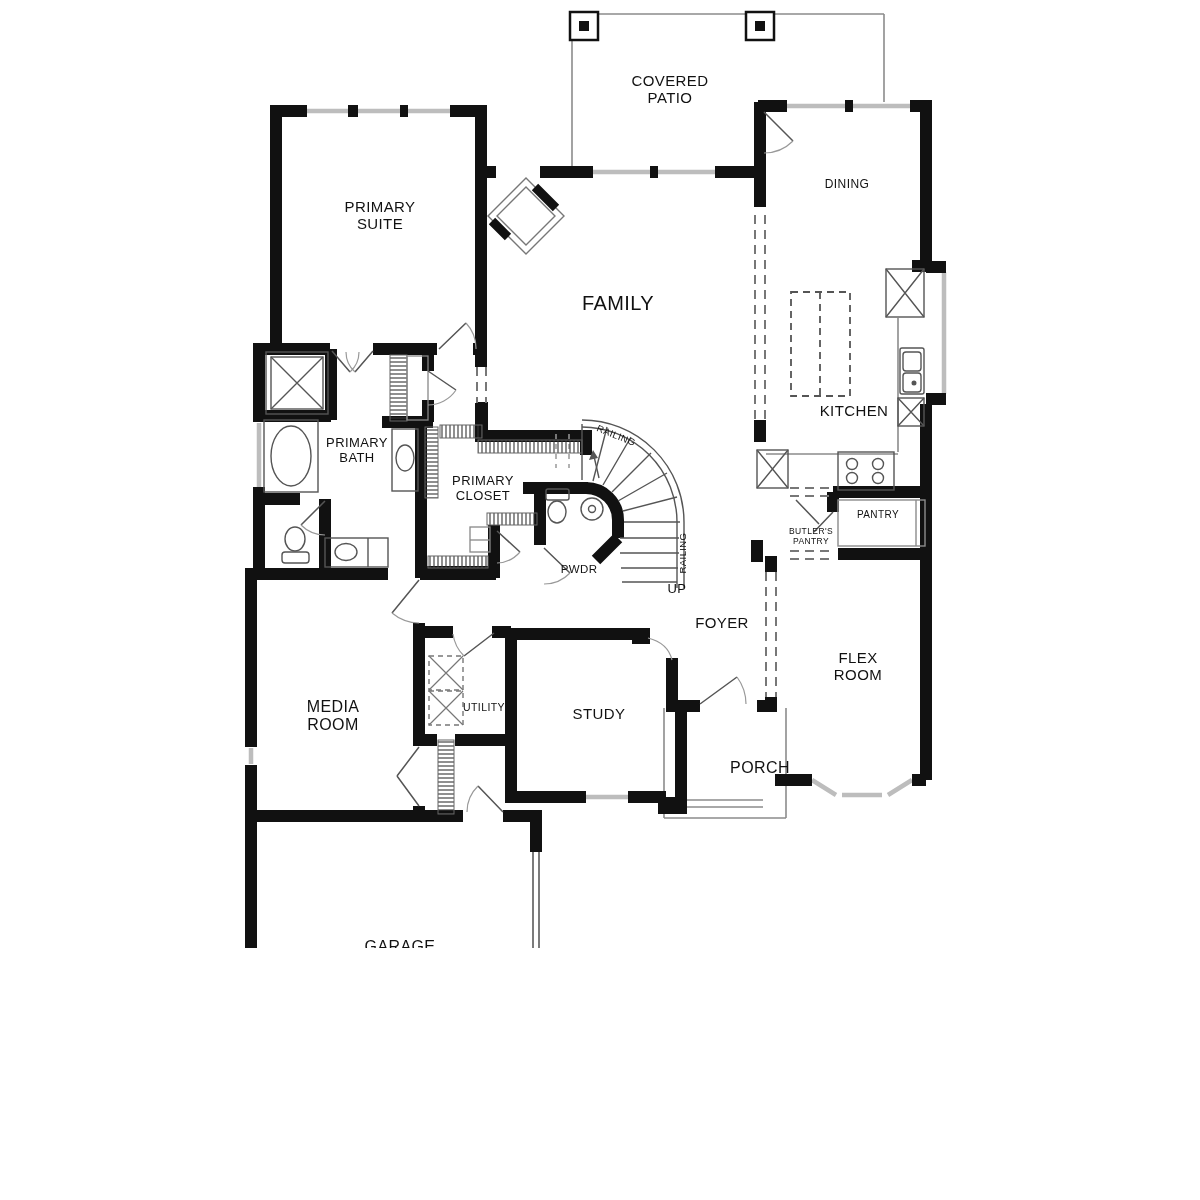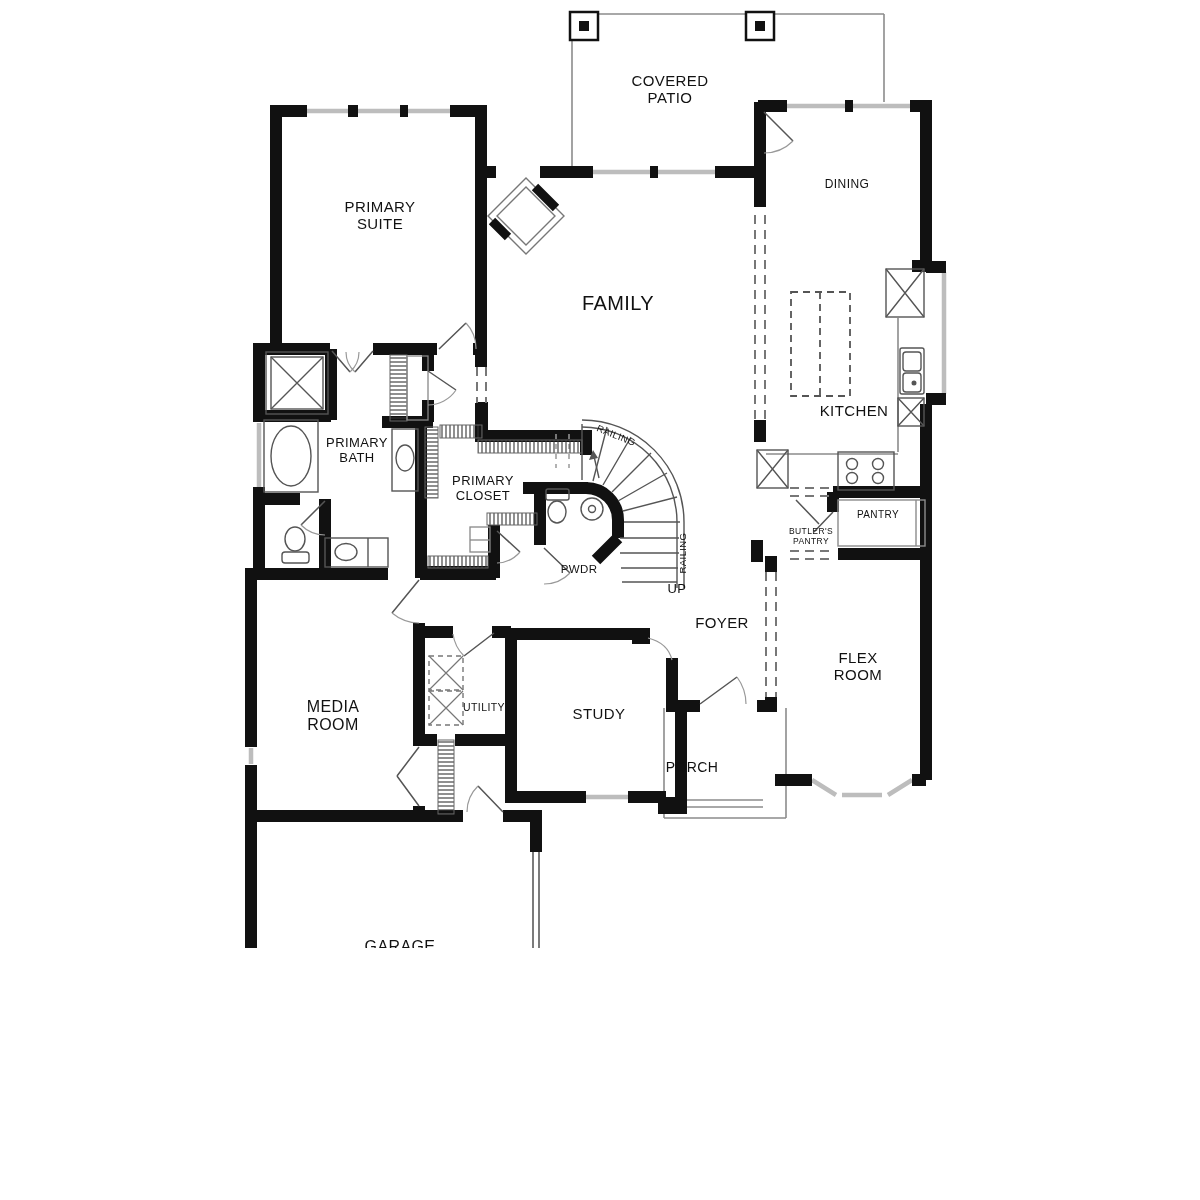--- a/index.html
+++ b/index.html
@@ -24,21 +24,21 @@
   [data-name="room-label-railing-top"]{left:616px;top:436px;font-size:9.5px;transform:translate(-50%,-50%) rotate(22deg);}
   [data-name="room-label-railing-side"]{left:683px;top:553px;font-size:9.5px;transform:translate(-50%,-50%) rotate(-90deg);}
   [data-name="room-label-up"]{left:645px;top:589px;font-size:13px;margin-left:32px;}
   [data-name="room-label-butlers-pantry"]{left:811px;top:537px;font-size:8.5px;line-height:1.15;}
   [data-name="room-label-pantry"]{left:878px;top:515px;font-size:10px;}
   [data-name="room-label-foyer"]{left:722px;top:623px;font-size:15px;}
   [data-name="room-label-flex-room"]{left:858px;top:667px;font-size:15px;}
   [data-name="room-label-media-room"]{left:333px;top:716px;font-size:16px;}
   [data-name="room-label-utility"]{left:484px;top:688px;font-size:10.5px;margin-top:20px;}
   [data-name="room-label-study"]{left:590px;top:714px;font-size:15px;margin-left:9px;}
-  [data-name="room-label-porch"]{left:692px;top:768px;font-size:14px;}
+  [data-name="room-label-porch"]{left:760px;top:768px;font-size:16px;}
   [data-name="room-label-garage"]{left:400px;top:947px;font-size:16px;}
   [data-name="plan-title"]{
     position:absolute;left:588px;top:1160px;transform:translate(-50%,-50%);
     font-size:28px;letter-spacing:1.5px;color:#1a1a1a;white-space:nowrap;
   }
 </style>
 </head>
 <body>
 
 <div id="stage" data-name="floor-plan-page">

